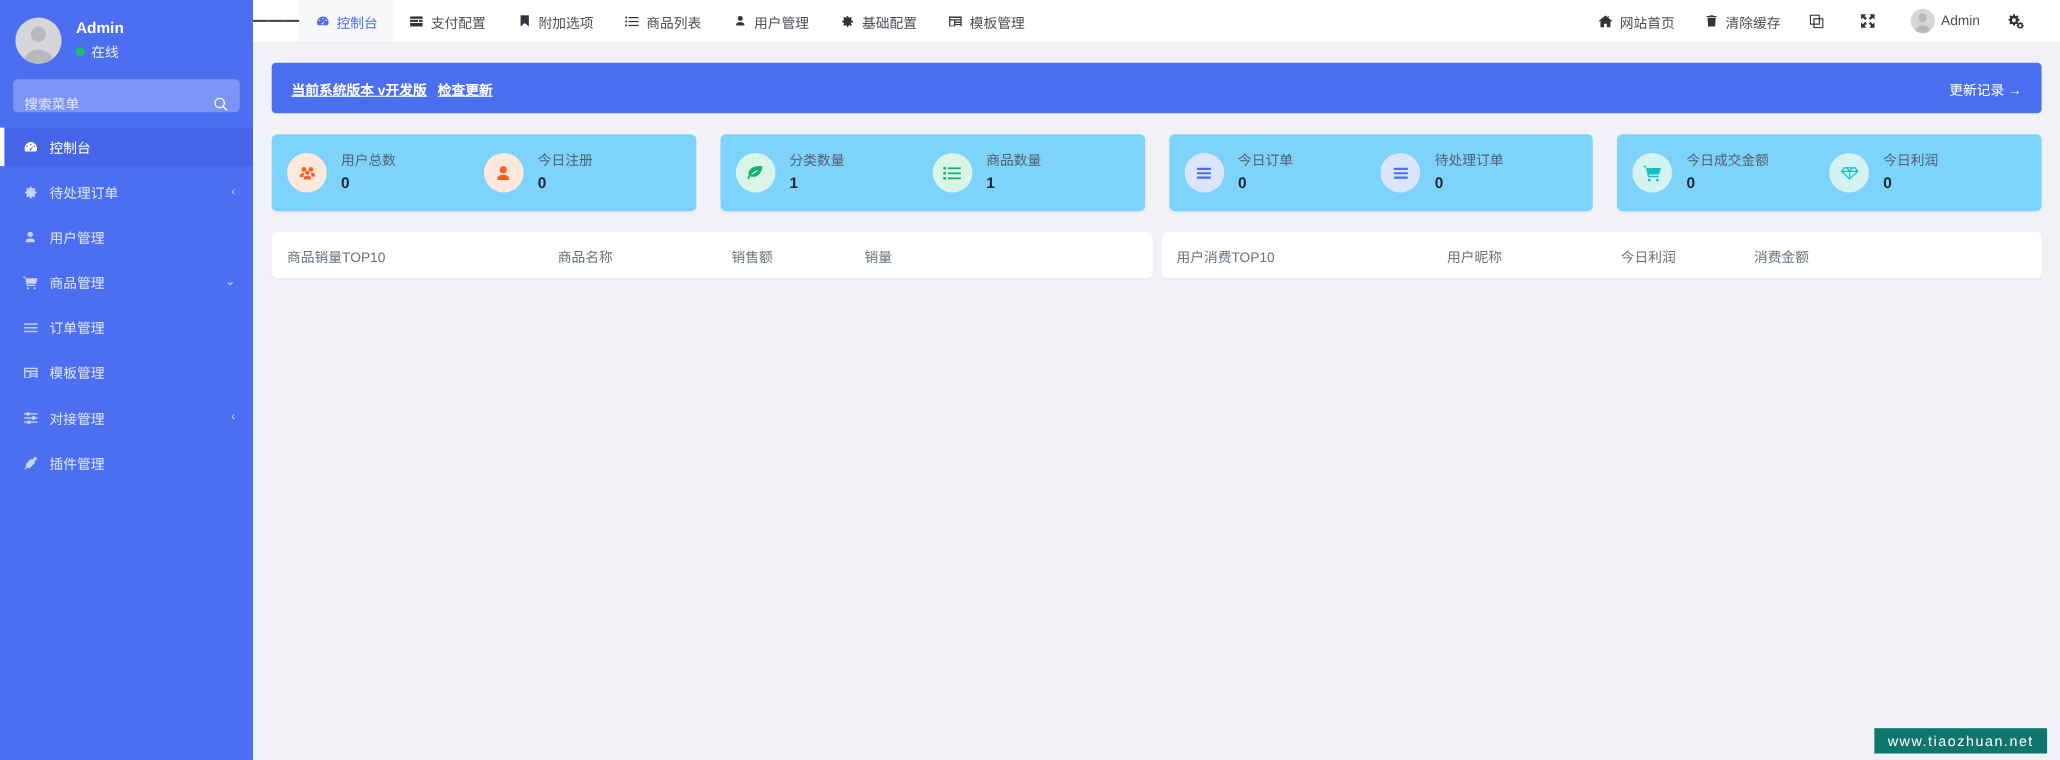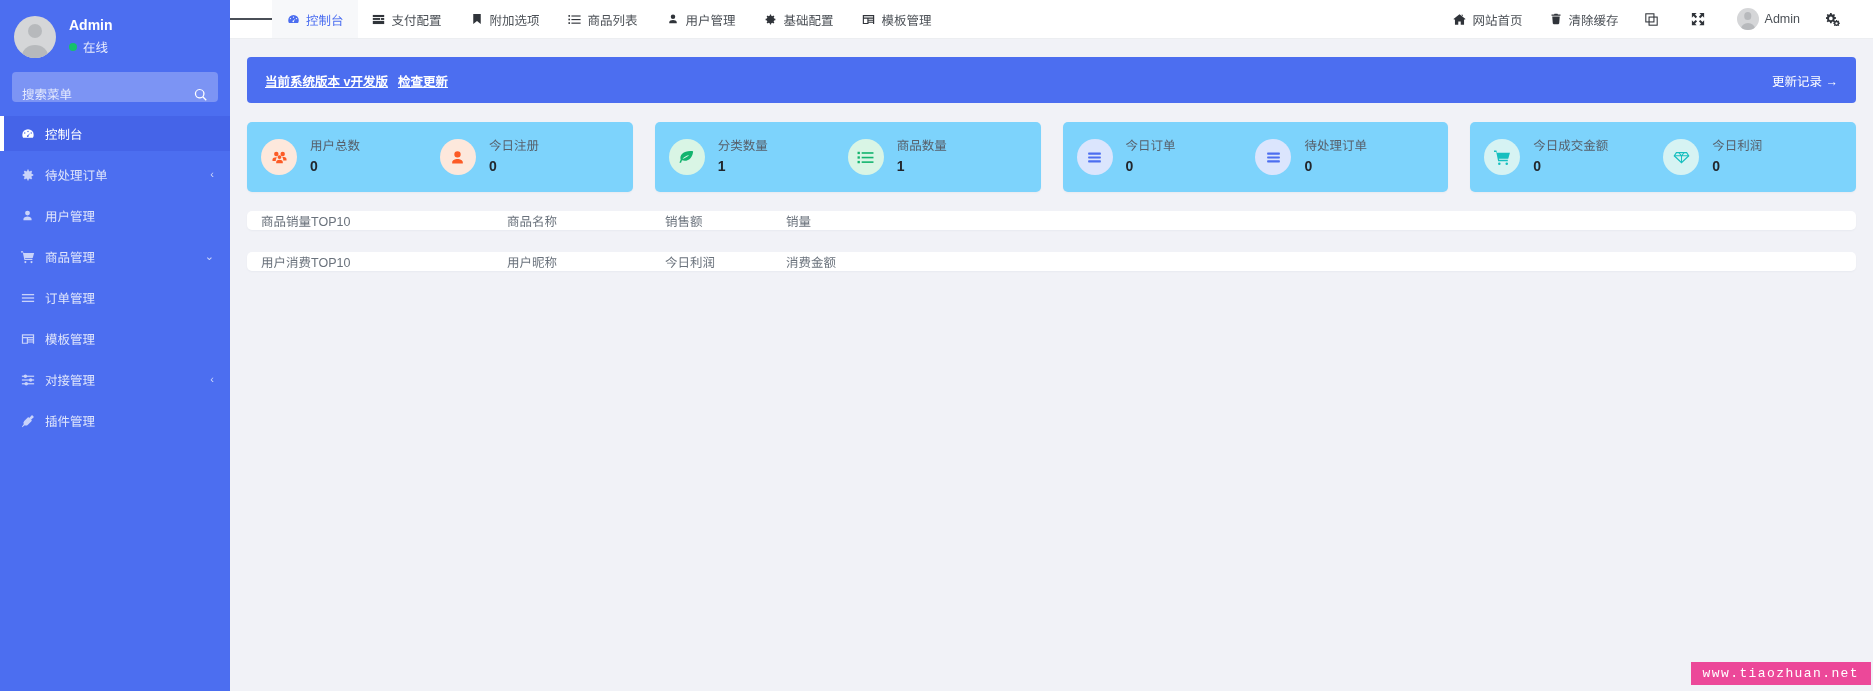--- a/index.html
+++ b/index.html
@@ -123,35 +123,35 @@
   .stat { flex:1; display:flex; align-items:center; gap:13px; }
   .stat-ic {
     width:36px; height:36px; border-radius:50%; flex:0 0 36px;
     display:flex; align-items:center; justify-content:center;
   }
   .stat-ic svg { width:17px; height:17px; }
   .stat-txt { display:flex; flex-direction:column; gap:5px; }
   .stat-label { font-size:12.5px; color:#57606b; line-height:1.1; }
   .stat-value { font-size:14px; color:#22262c; font-weight:bold; line-height:1.1; }
 
-  .tables-row { display:flex; gap:22px; margin-top:19px;flex-direction:column; }
+  .tables-row { display:flex; gap:8px; margin-top:19px; }
   .table-card {
     flex:1; background:#fff; border-radius:5px; height:42px;
     display:flex; align-items:center; padding:0 14px;
     box-shadow:0 1px 2px rgba(30,40,70,.04);
   }
   .th { font-size:12.5px; color:#6a727c; }
   .th.c0 { flex:0 0 246px; }
   .th.c1 { flex:0 0 158px; }
   .th.c2 { flex:0 0 121px; }
   .th.c3 { flex:1; }
 
   .watermark {
-    position:absolute; right:2px; bottom:6px;
-    background:#ec4899; color:#fff; font-family:Liberation Mono, monospace;
+    position:absolute; right:12px; bottom:6px;
+    background:#0f766e; color:#fff; font-family:Liberation Sans, sans-serif;
     font-size:13px; letter-spacing:1.4px; padding:4px 12px;
   }
 </style>
 </head>
 <body>
 
 <div class="app">
 
   <aside class="sidebar">
 

